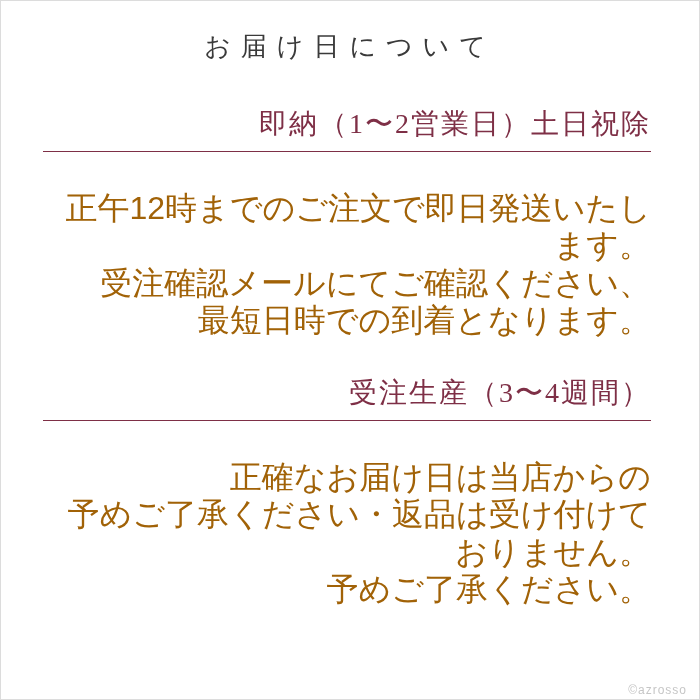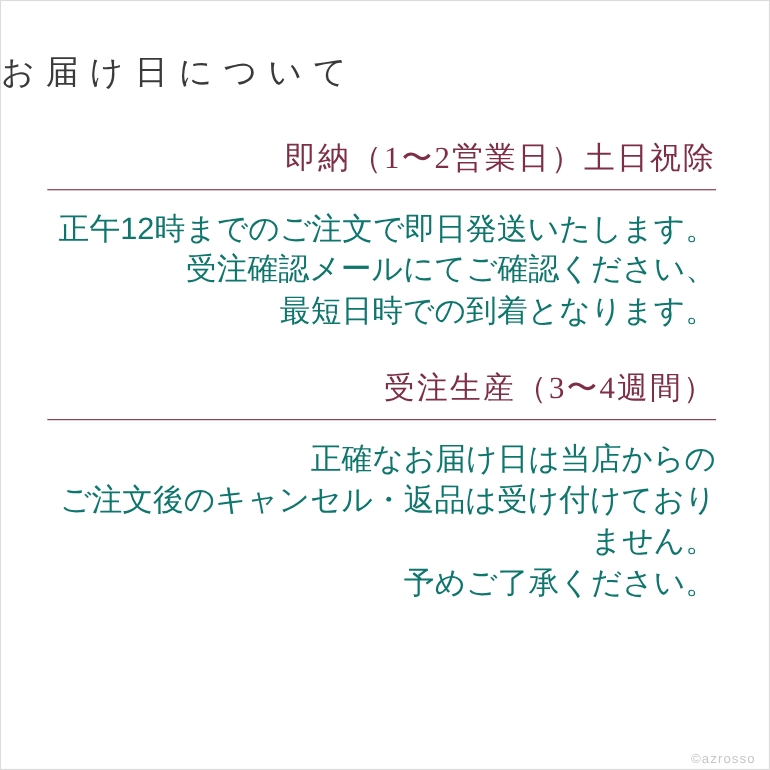--- a/index.html
+++ b/index.html
@@ -6,24 +6,24 @@
   html, body { background: #ffffff; }
   .page {
     position: relative;
     width: 700px;
     height: 700px;
     background: #ffffff;
     border: 1px solid #dcdcdc;
     overflow: hidden;
   }
   .title {
-    margin-top: 46px;
-    text-align: left;
+    margin-top: 30px;
+    text-align: center;
     font-family: "Liberation Serif", "DejaVu Serif", serif;
-    font-size: 30px;
+    font-size: 26px;
     font-weight: normal;
     letter-spacing: 10px;
     color: #3a3a3a;
     line-height: 1.25;
   }
   .section {
     margin: 0 48px 0 42px;
     text-align: right;
   }
   .section-1 { margin-top: 44px; }
@@ -32,25 +32,25 @@
     font-family: "Liberation Serif", "DejaVu Serif", serif;
     font-size: 28px;
     font-weight: normal;
     letter-spacing: 2px;
     color: #7e2f46;
     line-height: 32px;
     padding-bottom: 11px;
     border-bottom: 1px solid #7e2f46;
   }
   .section-body {
-    margin-top: 16px;
+    margin-top: 38px;
     font-family: "Liberation Sans", "DejaVu Sans", sans-serif;
-    font-size: 28px;
+    font-size: 32px;
     line-height: 37.5px;
-    color: #0f766e;
+    color: #a16207;
   }
   .body-line { display: block; }
   .watermark {
     position: absolute;
     right: 12px;
     bottom: 2px;
     font-family: "Liberation Sans", "DejaVu Sans", sans-serif;
     font-size: 12px;
     letter-spacing: 1px;
     color: #c6c6c6;
@@ -69,20 +69,20 @@
       <span class="body-line">正午12時までのご注文で即日発送いたします。</span>
       <span class="body-line">受注確認メールにてご確認ください、</span>
       <span class="body-line">最短日時での到着となります。</span>
     </p>
   </section>
 
   <section class="section section-2">
     <h2 class="section-heading">受注生産（3〜4週間）</h2>
     <p class="section-body">
       <span class="body-line">正確なお届け日は当店からの</span>
-      <span class="body-line">ご注文後のキャンセル・返品は受け付けておりません。</span>
+      <span class="body-line">予めご了承ください・返品は受け付けておりません。</span>
       <span class="body-line">予めご了承ください。</span>
     </p>
   </section>
 
   <div class="watermark">©azrosso</div>
 
 </div>
 
 </body></html>

